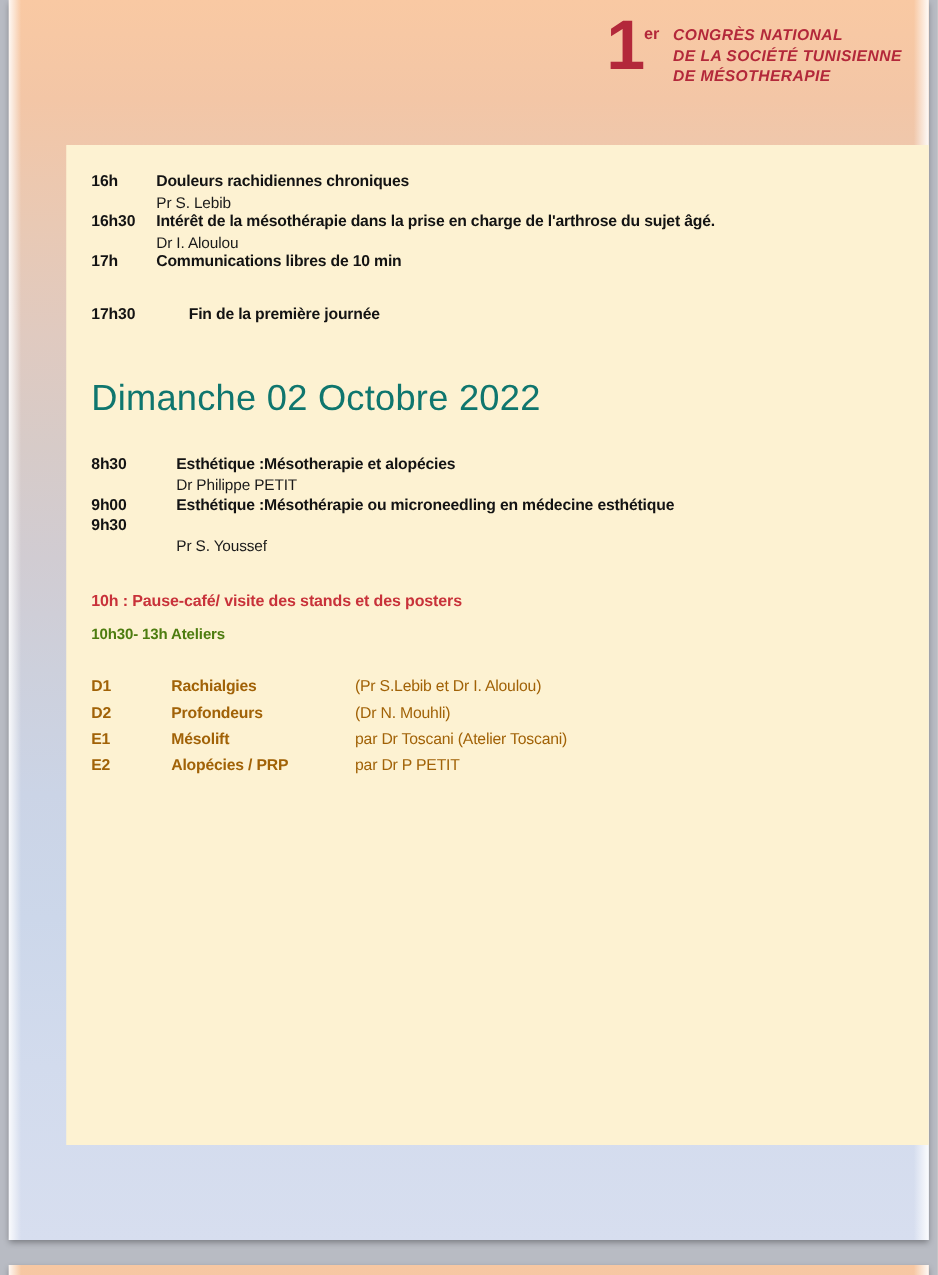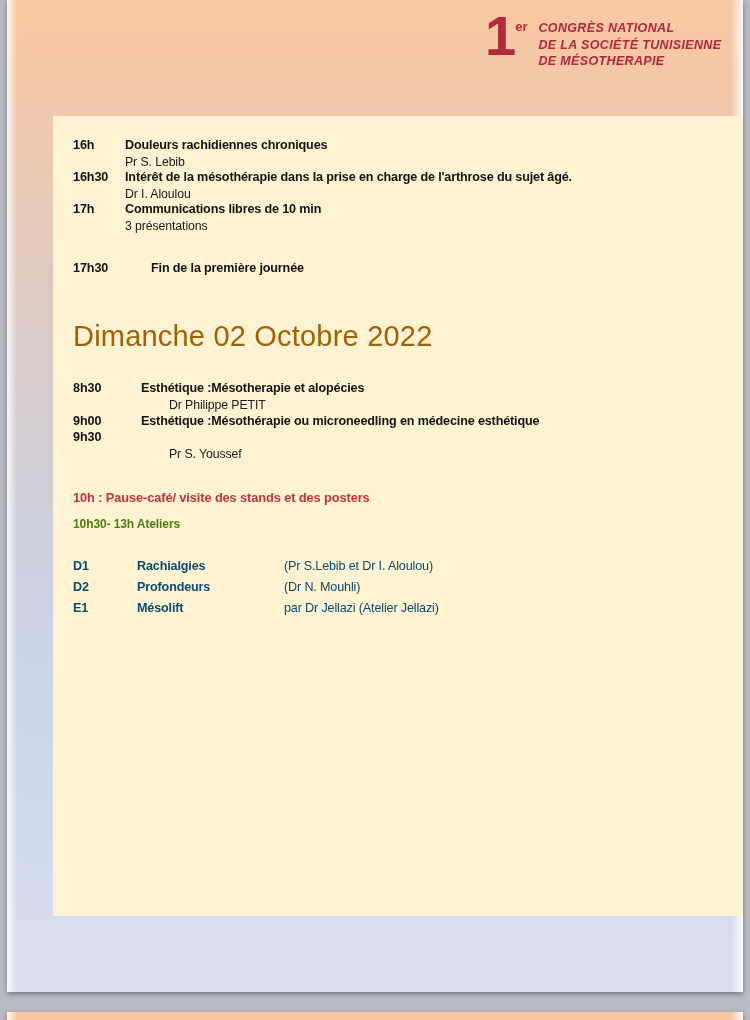--- a/index.html
+++ b/index.html
@@ -161,29 +161,29 @@
     margin-top: 28px;
     gap: 26px;
   }
   .row-end .t-time { width: 52px; }
 
   
   .date-heading {
     margin-top: 47px;
     font-size: 29px;
     font-weight: 400;
-    color: #a16207;
+    color: #0f766e;
     letter-spacing: 0.2px;
     line-height: 1;
   }
 
   
   .blockB { margin-top: 30px; }
   .blockB .t-time { width: 68px; }
-  .blockB .t-ind  { margin-left: 96px; }
+  .blockB .t-ind  { margin-left: 68px; }
   .blockB .sched-item { margin-bottom: 2px; }
   .blockB .sched-item .t-speaker { display: block; margin-top: 3px; }
 
   
   .line-break {
     margin-top: 29px;
     font-weight: 700;
     font-size: 12.8px;
     color: #c8323a;
     letter-spacing: -0.1px;
@@ -198,21 +198,21 @@
 
   
   .workshops {
     margin-top: 28px;
     border-collapse: collapse;
   }
   .workshops td {
     padding: 0 0 7px 0;
     vertical-align: baseline;
     font-size: 12.6px;
-    color: #0c4a6e;
+    color: #a16207;
     letter-spacing: -0.15px;
   }
   .wk-code  { font-weight: 700; width: 64px; }
   .wk-name  { font-weight: 700; width: 147px; }
   .wk-who   { font-weight: 400; }
 </style>
 </head>
 <body>
 
 <div id="viewer">
@@ -251,21 +251,20 @@
               <span class="t-title">Intérêt de la mésothérapie dans la prise en charge de l'arthrose du sujet âgé.</span>
             </div>
             <span class="t-speaker t-ind">Dr I. Aloulou</span>
           </div>
 
           <div class="sched-item">
             <div class="sched-row">
               <span class="t-time">17h</span>
               <span class="t-title">Communications libres de 10 min</span>
             </div>
-            <span class="t-speaker t-ind">3 présentations</span>
           </div>
 
           <div class="row-end">
             <span class="t-time">17h30</span>
             <span class="t-title">Fin  de la première journée</span>
           </div>
         </div>
 
         <div class="date-heading">Dimanche 02 Octobre 2022</div>
 
@@ -306,21 +305,26 @@
               <td class="wk-who">(Pr S.Lebib et Dr I. Aloulou)</td>
             </tr>
             <tr>
               <td class="wk-code">D2</td>
               <td class="wk-name">Profondeurs</td>
               <td class="wk-who">(Dr N. Mouhli)</td>
             </tr>
             <tr>
               <td class="wk-code">E1</td>
               <td class="wk-name">Mésolift</td>
-              <td class="wk-who">par Dr Jellazi (Atelier Jellazi)</td>
+              <td class="wk-who">par Dr Toscani (Atelier Toscani)</td>
+            </tr>
+            <tr>
+              <td class="wk-code">E2</td>
+              <td class="wk-name">Alopécies / PRP</td>
+              <td class="wk-who">par Dr P PETIT</td>
             </tr>
           </tbody>
         </table>
 
       </div>
     </div>
   </div>
 
   <div class="page" id="page-2">
     <div class="page-bg-2"></div>

